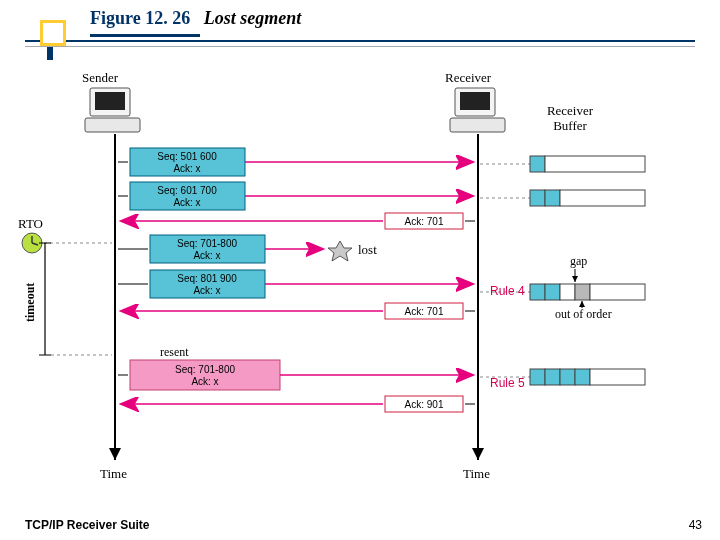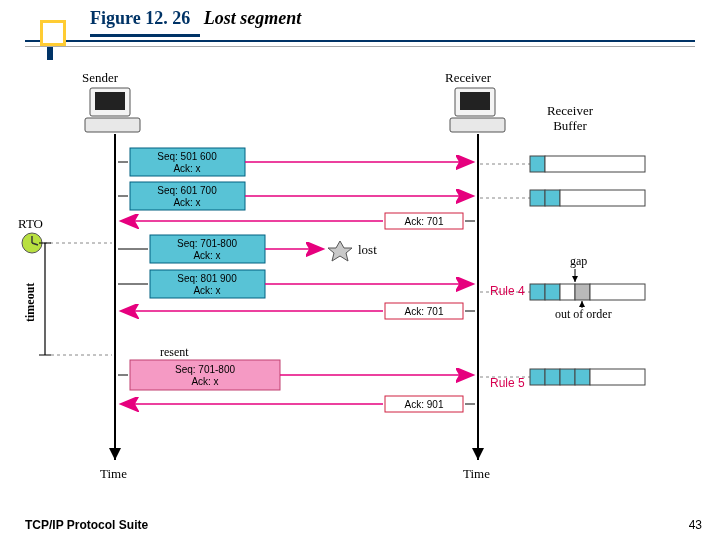--- a/index.html
+++ b/index.html
@@ -178,14 +178,14 @@
 
   <g>
     <rect x="385" y="336" width="78" height="16" fill="#fff" stroke="#d02040"></rect>
     <text x="424" y="348" class="ack-text">Ack: 901</text>
     <line x1="465" y1="344" x2="475" y2="344" stroke="#000"></line>
     <line x1="383" y1="344" x2="122" y2="344" stroke="#e6007e" stroke-width="1.5" marker-end="url(#arrP)"></line>
     <text x="490" y="327" class="rlbl">Rule 5</text>
   </g>
 </svg>
 
-<div class="footer">TCP/IP Protocol Suite</div>
+<div class="footer">TCP/IP Receiver Suite</div>
 <div class="pagenum">43</div>
 
 </body></html>

